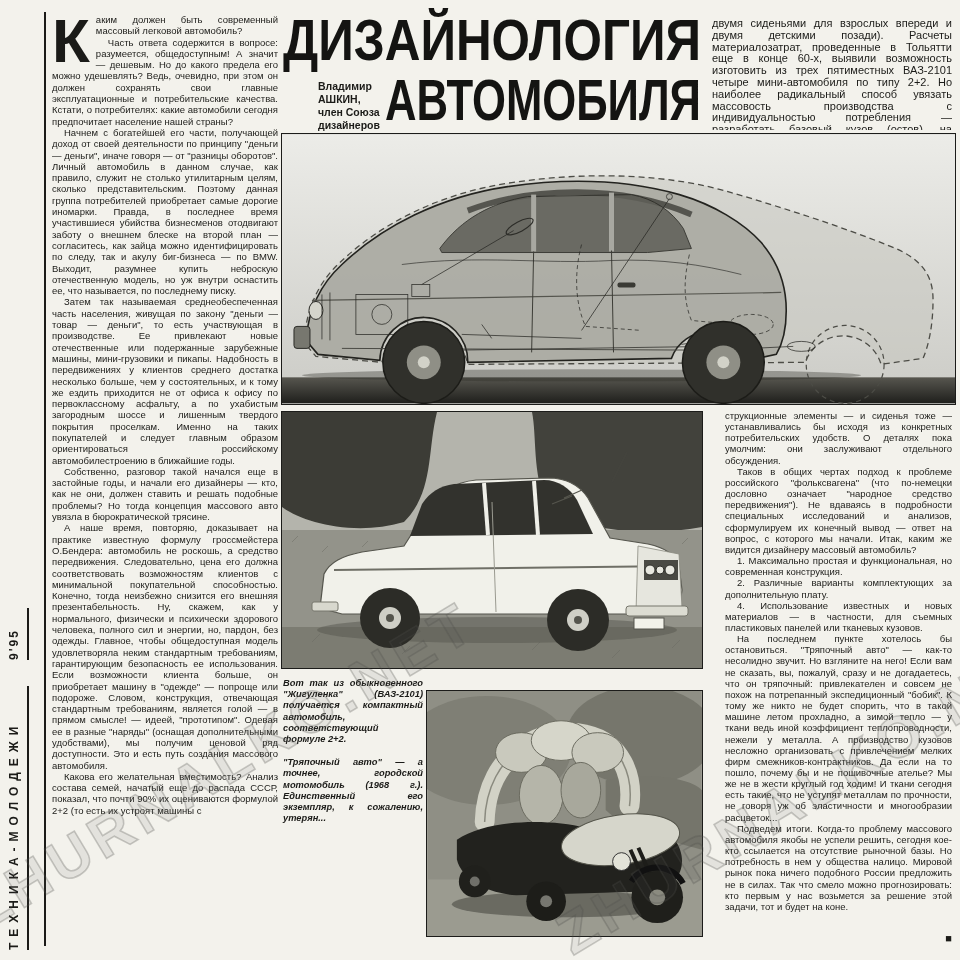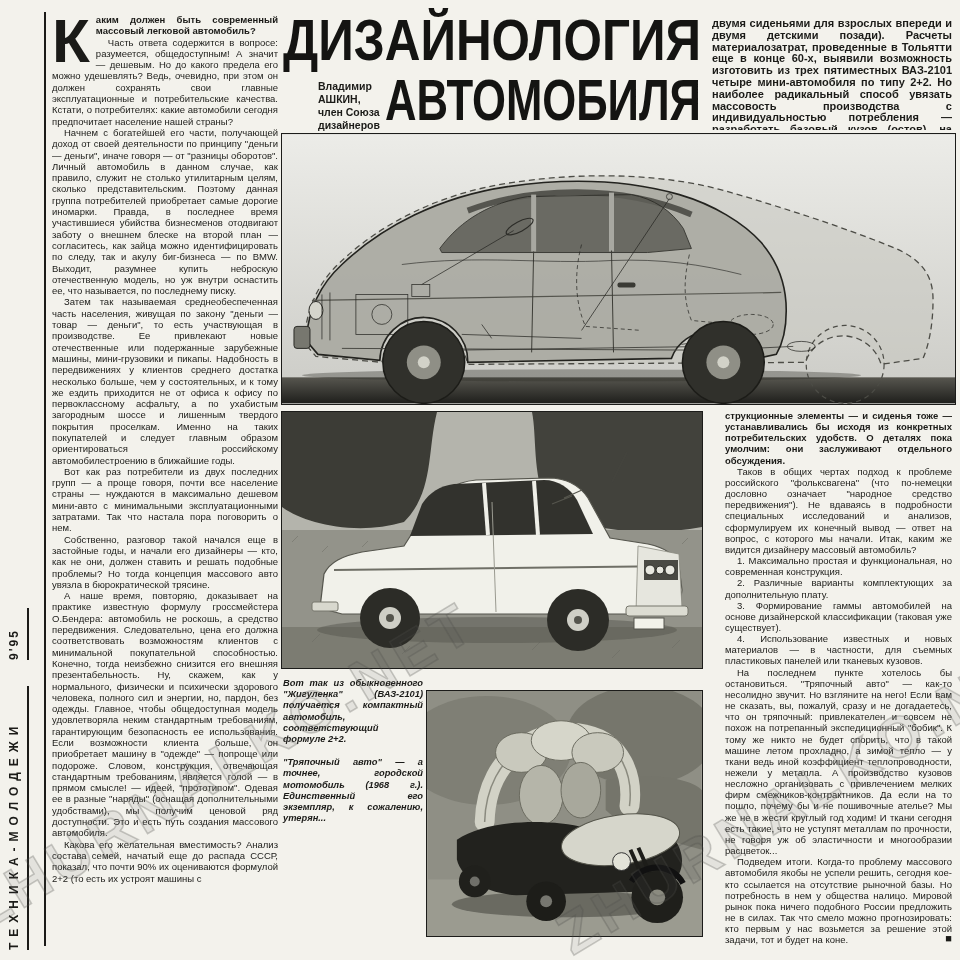--- a/index.html
+++ b/index.html
@@ -8,21 +8,21 @@
   
   .vtext{writing-mode:vertical-rl;transform:rotate(180deg);font-weight:bold;white-space:nowrap;}
   .mag{position:absolute;left:7px;top:688px;height:262px;font-size:12px;letter-spacing:6px;}
   .issue{position:absolute;left:7px;top:610px;height:50px;font-size:12px;letter-spacing:2px;}
   .srule{position:absolute;width:1.5px;background:#1b1b18;left:27px;}
   .srule-issue{top:608px;height:52px;}
   .srule-mag{top:686px;height:264px;}
   .col-rule{position:absolute;left:44px;top:12px;width:1.5px;height:934px;background:#1b1b18;}
   
   p{margin:0;text-align:justify;text-indent:12px;}
-  .noindent{text-indent:0;font-weight:bold;}
+  .noindent{text-indent:0;}
   .left-col{position:absolute;left:52px;top:14px;width:226px;height:932px;overflow:hidden;}
   .left-col p{font-size:9.5px;line-height:11.3px;}
   .dropcap{float:left;font-size:62px;line-height:50px;font-weight:bold;padding:2px 6px 0 0;}
   .right-top{position:absolute;left:712px;top:18px;width:240px;height:112px;overflow:hidden;}
   .right-top p{font-size:11px;line-height:11.8px;}
   .right-bottom{position:absolute;left:712px;top:410px;width:240px;height:538px;overflow:hidden;}
   .right-bottom p{font-size:9.5px;line-height:11.15px;margin-left:13px;}
   .endmark{position:absolute;right:0;bottom:4px;font-size:11px;line-height:11px;}
   
   .title-svg{position:absolute;left:281px;top:8px;}
@@ -57,21 +57,20 @@
   <div class="col-rule"></div>
 
   <div class="left-col">
     <div class="intro">
       <span class="dropcap">К</span>
       <p class="noindent">аким должен быть современный массовый легковой автомобиль?</p>
       <p>Часть ответа содержится в вопросе: разумеется, общедоступным! А значит — дешевым. Но до какого предела его можно удешевлять? Ведь, очевидно, при этом он должен сохранять свои главные эксплуатационные и потребительские качества. Кстати, о потребителях: какие автомобили сегодня предпочитает население нашей страны?</p>
     </div>
     <p>Начнем с богатейшей его части, получающей доход от своей деятельности по принципу "деньги — деньги", иначе говоря — от "разницы оборотов". Личный автомобиль в данном случае, как правило, служит не столько утилитарным целям, сколько представительским. Поэтому данная группа потребителей приобретает самые дорогие иномарки. Правда, в последнее время участившиеся убийства бизнесменов отодвигают заботу о внешнем блеске на второй план — согласитесь, как зайца можно идентифицировать по следу, так и акулу биг-бизнеса — по BMW. Выходит, разумнее купить неброскую отечественную модель, но уж внутри оснастить ее, что называется, по последнему писку.</p>
     <p>Затем так называемая среднеобеспеченная часть населения, живущая по закону "деньги — товар — деньги", то есть участвующая в производстве. Ее привлекают новые отечественные или подержанные зарубежные машины, мини-грузовики и пикапы. Надобность в передвижениях у клиентов среднего достатка несколько больше, чем у состоятельных, и к тому же ездить приходится не от офиса к офису по первоклассному асфальту, а по ухабистым загородным шоссе и лишенным твердого покрытия проселкам. Именно на таких покупателей и следует главным образом ориентироваться российскому автомобилестроению в ближайшие годы.</p>
-    <p>Вот как раз потребители из двух последних групп — а проще говоря, почти все население страны — нуждаются в максимально дешевом мини-авто с минимальными эксплуатационными затратами. Так что настала пора поговорить о нем.</p>
     <p>Собственно, разговор такой начался еще в застойные годы, и начали его дизайнеры — кто, как не они, должен ставить и решать подобные проблемы? Но тогда концепция массового авто увязла в бюрократической трясине.</p>
     <p>А наше время, повторяю, доказывает на практике известную формулу гроссмейстера О.Бендера: автомобиль не роскошь, а средство передвижения. Следовательно, цена его должна соответствовать возможностям клиентов с минимальной покупательной способностью. Конечно, тогда неизбежно снизится его внешняя презентабельность. Ну, скажем, как у нормального, физически и психически здорового человека, полного сил и энергии, но, пардон, без одежды. Главное, чтобы общедоступная модель удовлетворяла неким стандартным требованиям, гарантирующим безопасность ее использования. Если возможности клиента больше, он приобретает машину в "одежде" — попроще или подороже. Словом, конструкция, отвечающая стандартным требованиям, является голой — в прямом смысле! — идеей, "прототипом". Одевая ее в разные "наряды" (оснащая дополнительными удобствами), мы получим ценовой ряд доступности. Это и есть путь создания массового автомобиля.</p>
     <p>Какова его желательная вместимость? Анализ состава семей, начатый еще до распада СССР, показал, что почти 90% их оцениваются формулой 2+2 (то есть их устроят машины с</p>
   </div>
 
   <svg class="title-svg" width="424" height="120">
     <text x="2" y="52" font-size="58" textLength="418" lengthAdjust="spacingAndGlyphs">ДИЗАЙНОЛОГИЯ</text>
     <text x="104" y="112" font-size="58" textLength="316" lengthAdjust="spacingAndGlyphs">АВТОМОБИЛЯ</text>
   </svg>
 
@@ -223,21 +222,20 @@
       <circle cx="48" cy="192" r="16" fill="#20201c"></circle>
       <circle cx="48" cy="192" r="5" fill="#70706a"></circle>
     </svg>
   </figure>
 
   <div class="right-bottom">
     <p class="noindent">струкционные элементы — и сиденья тоже — устанавливались бы исходя из конкретных потребительских удобств. О деталях пока умолчим: они заслуживают отдельного обсуждения.</p>
     <p>Таков в общих чертах подход к проблеме российского "фольксвагена" (что по-немецки дословно означает "народное средство передвижения"). Не вдаваясь в подробности специальных исследований и анализов, сформулируем их конечный вывод — ответ на вопрос, с которого мы начали. Итак, каким же видится дизайнеру массовый автомобиль?</p>
     <p>1. Максимально простая и функциональная, но современная конструкция.</p>
     <p>2. Различные варианты комплектующих за дополнительную плату.</p>
-    <p>3. Формирование гаммы автомобилей на основе дизайнерской классификации (таковая уже существует).</p>
     <p>4. Использование известных и новых материалов — в частности, для съемных пластиковых панелей или тканевых кузовов.</p>
     <p>На последнем пункте хотелось бы остановиться. "Тряпочный авто" — как-то несолидно звучит. Но взгляните на него! Если вам не сказать, вы, пожалуй, сразу и не догадаетесь, что он тряпочный: привлекателен и совсем не похож на потрепанный экспедиционный "бобик". К тому же никто не будет спорить, что в такой машине летом прохладно, а зимой тепло — у ткани ведь иной коэффициент теплопроводности, нежели у металла. А производство кузовов несложно организовать с привлечением мелких фирм смежников-контрактников. Да если на то пошло, почему бы и не пошивочные ателье? Мы же не в жести круглый год ходим! И ткани сегодня есть такие, что не уступят металлам по прочности, не говоря уж об эластичности и многообразии расцветок...</p>
     <p>Подведем итоги. Когда-то проблему массового автомобиля якобы не успели решить, сегодня кое-кто ссылается на отсутствие рыночной базы. Но потребность в нем у общества налицо. Мировой рынок пока ничего подобного России предложить не в силах. Так что смело можно прогнозировать: кто первым у нас возьмется за решение этой задачи, тот и будет на коне.</p>
     <span class="endmark">■</span>
   </div>
 
   <div class="wm wm1">ZHURNALKO.NET</div>
   <div class="wm wm2">ZHURNALKO.NET</div>
 
 </div>

